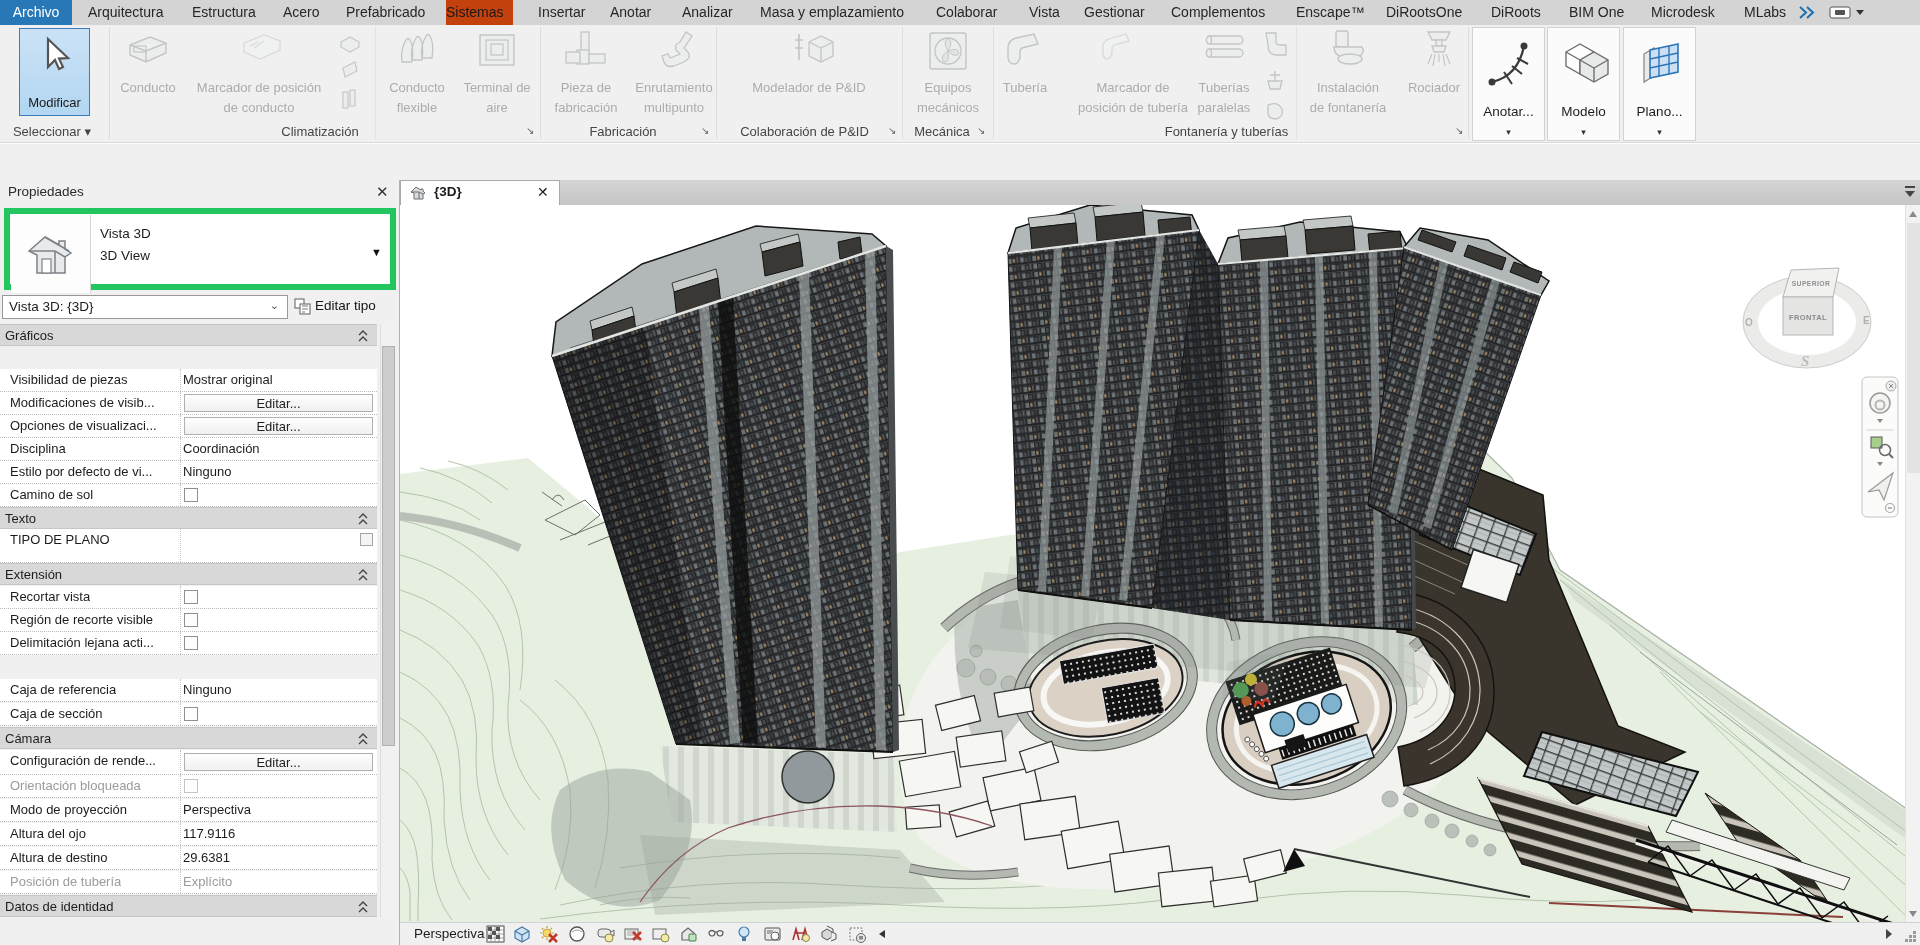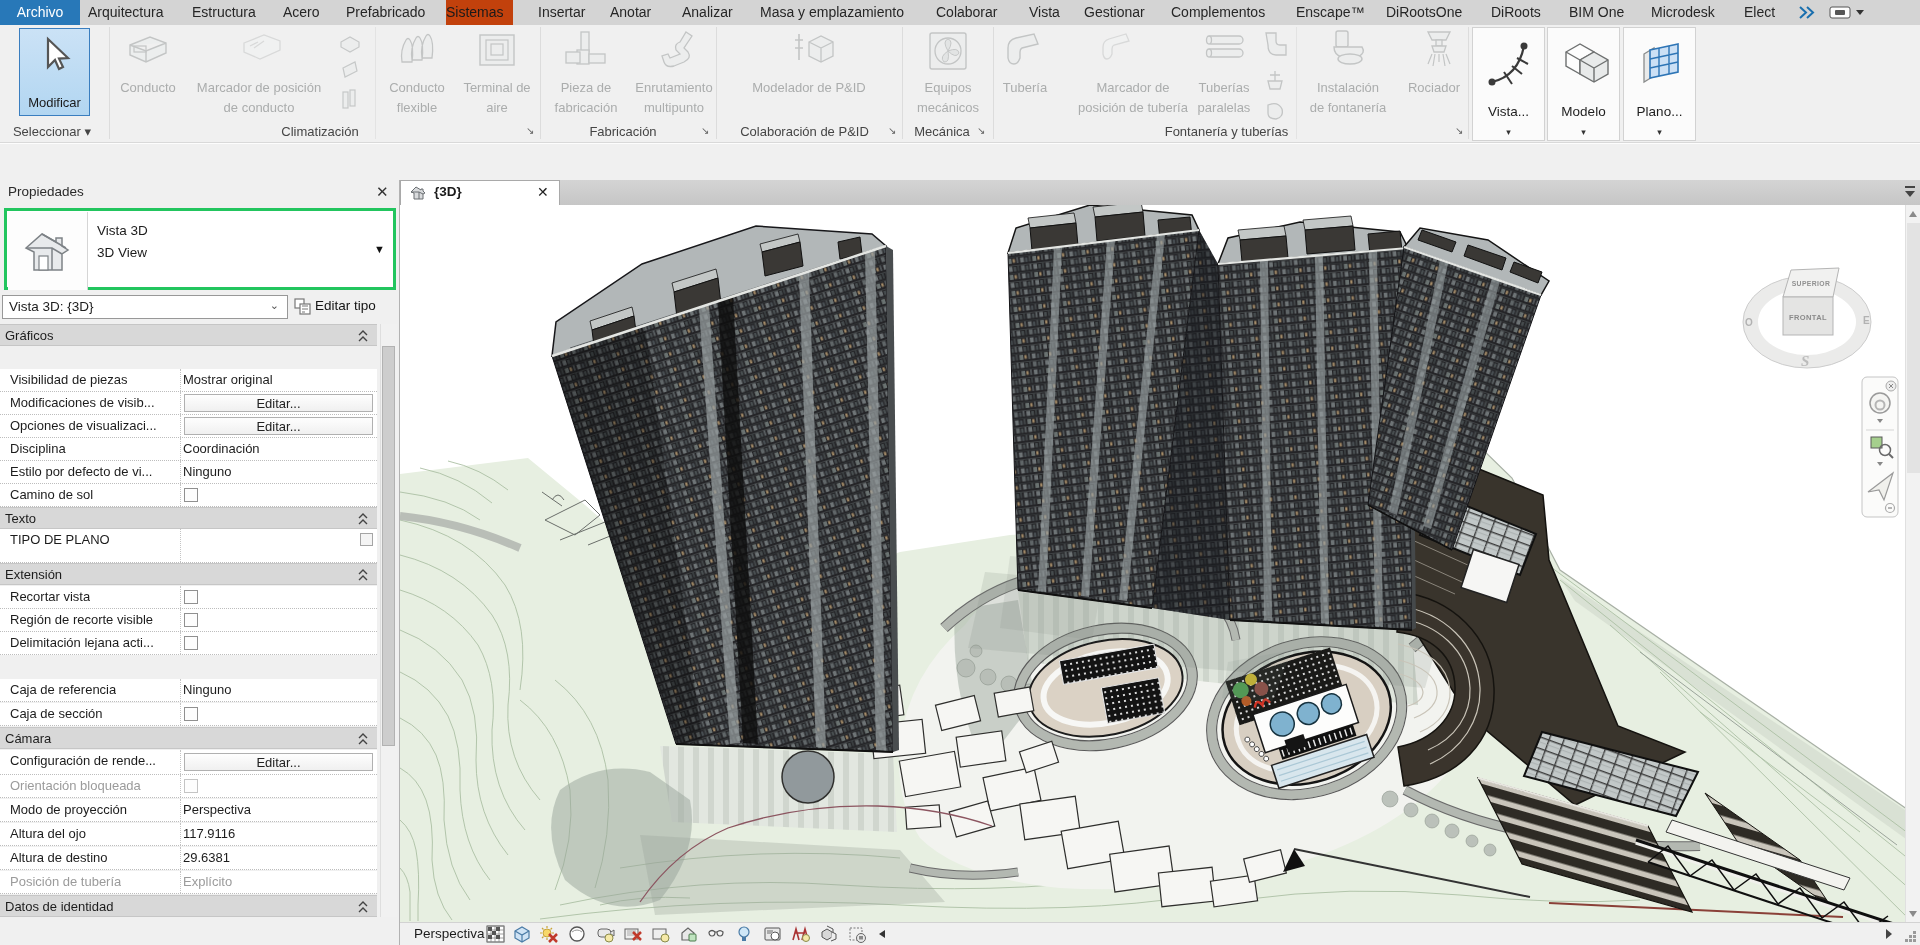--- a/index.html
+++ b/index.html
@@ -1,19 +1,19 @@
 <!DOCTYPE html>
 <html><head><meta charset="utf-8">
 <style>
 *{margin:0;padding:0;box-sizing:border-box}
 html,body{width:1920px;height:945px;overflow:hidden;font-family:"Liberation Sans",sans-serif;background:#fff}
 
 #menubar{position:absolute;left:0;top:0;width:1920px;height:25px;background:#d4d4d4}
 #menubar .mi{position:absolute;top:0;height:25px;line-height:25px;font-size:14px;color:#262626;white-space:nowrap}
-#mArchivo{position:absolute;left:0;top:0;width:80px;height:25px;background:#2878b8;color:#fff;font-size:14px;text-align:center;line-height:25px}
+#mArchivo{position:absolute;left:0;top:0;width:72px;height:25px;background:#2878b8;color:#fff;font-size:14px;text-align:center;line-height:25px}
 #mSistemas{position:absolute;left:446px;top:0;width:67px;height:25px;background:#c2410c;color:#1a1a1a;font-size:14px;text-align:left;line-height:25px}
 
 #ribbon{position:absolute;left:0;top:25px;width:1920px;height:118px;background:#f0f0f0;border-bottom:1px solid #d9d9d9}
 .rdiv{position:absolute;top:2px;height:112px;width:1px;background:#dcdcdc}
 .plabel{position:absolute;top:98px;height:18px;line-height:18px;font-size:13px;color:#454545;text-align:center;white-space:nowrap}
 .larr{position:absolute;top:100px;font-size:10px;color:#666}
 .ritem{position:absolute;top:53px;font-size:13px;color:#abadad;text-align:center;line-height:20px;white-space:nowrap}
 .ricon{position:absolute}
 #modBtn{position:absolute;left:19px;top:3px;width:71px;height:88px;background:linear-gradient(#cbe2f6,#b2d6f1);border:1px solid #3a7ebf}
 #modBtn span{position:absolute;left:0;right:0;bottom:5px;text-align:center;font-size:13px;color:#1a1a1a}
@@ -58,21 +58,21 @@
   <span class="mi" style="left:760px">Masa y emplazamiento</span>
   <span class="mi" style="left:936px">Colaborar</span>
   <span class="mi" style="left:1029px">Vista</span>
   <span class="mi" style="left:1084px">Gestionar</span>
   <span class="mi" style="left:1171px">Complementos</span>
   <span class="mi" style="left:1296px">Enscape™</span>
   <span class="mi" style="left:1386px">DiRootsOne</span>
   <span class="mi" style="left:1491px">DiRoots</span>
   <span class="mi" style="left:1569px">BIM One</span>
   <span class="mi" style="left:1651px">Microdesk</span>
-  <span class="mi" style="left:1744px">Elect</span>
+  <span class="mi" style="left:1744px">MLabs</span>
   <svg width="90" height="25" viewBox="0 0 90 25" style="position:absolute;left:1796px;top:0">
       <path d="M4,7 L10,12.5 L4,18 M11,7 L17,12.5 L11,18" fill="none" stroke="#1a6fae" stroke-width="2"></path>
       <rect x="34" y="7" width="20" height="11" rx="2" fill="#fdfdfd" stroke="#555"></rect>
       <rect x="39" y="10" width="10" height="5" rx="1" fill="#555"></rect>
       <path d="M60,10 L68,10 L64,15 Z" fill="#333"></path>
     </svg>
 </div>
 <div id="ribbon">
   <div class="rdiv" style="left:109px"></div>
   <div class="rdiv" style="left:375px;background:#e3e3e3"></div>
@@ -200,21 +200,21 @@
   </svg>
   <div class="ritem" style="left:1398px;width:72px">Rociador</div>
 
   <div class="bigbtn" style="left:1472px">
     <svg width="50" height="56" viewBox="0 0 50 56" style="margin-top:8px">
       <path d="M8,46 Q34,40 40,10" fill="none" stroke="#3a3a3a" stroke-width="2.2"></path>
       <circle cx="8" cy="46" r="3.5" fill="#3a3a3a"></circle>
         <circle cx="40" cy="10" r="3.5" fill="#3a3a3a"></circle>
       <path d="M20,36 L28,48 M28,30 L38,38 M33,22 L44,28" stroke="#3a3a3a" stroke-width="2"></path>
     </svg>
-    <div class="bl">Vista...</div><div class="ba">▾</div>
+    <div class="bl">Anotar...</div><div class="ba">▾</div>
   </div>
   <div class="bigbtn" style="left:1547px">
     <svg width="52" height="56" viewBox="0 0 52 56" style="margin-top:8px">
       <g stroke="#6e7070" stroke-width="1.4">
         <path d="M8,16 L22,8 L36,16 L36,30 L22,38 L8,30 Z" fill="#fdfdfd"></path>
         <path d="M8,16 L22,24 L36,16 M22,24 L22,38" fill="none"></path>
         <path d="M22,24 L36,16 L50,24 L50,38 L36,46 L22,38 Z" fill="#e8eaea"></path>
         <path d="M22,24 L36,32 L50,24 M36,32 L36,46" fill="none"></path>
       </g>
     </svg>
@@ -228,21 +228,21 @@
       </g>
       <path d="M16,23 L44,17 M16,32 L44,26 M25,12 L25,40 M35,10 L35,38" stroke="#2e75b6" stroke-width="1.4" fill="none"></path>
     </svg>
     <div class="bl">Plano...</div><div class="ba">▾</div>
   </div>
 </div>
 <div id="gap"></div>
 <div id="props">
   <div style="position:absolute;left:8px;top:4px;font-size:13.5px;color:#2a2a2a">Propiedades</div>
   <div class="hdrX">✕</div>
-  <div style="position:absolute;left:4px;top:28px;width:392px;height:82px;background:#fff;border:3px solid #22c55e">
+  <div style="position:absolute;left:4px;top:28px;width:392px;height:82px;background:#fff;border:6px solid #22c55e">
     <div style="position:absolute;left:1px;top:1px;width:80px;height:78px;border-right:1px solid #d5d5d5;background:#fdfdfd">
       <svg width="52" height="46" viewBox="0 0 52 46" style="margin:16px 0 0 14px">
         <path d="M4,20 L20,6 L34,14 L34,10 L40,10 L40,18 L46,22 L40,26 L40,42 L12,42 L12,24 Z" fill="#e8eaec" stroke="#7d8286" stroke-width="1.5"></path>
         <path d="M4,20 L30,20 L40,26 M30,20 L30,42 M20,6 L44,20" fill="none" stroke="#7d8286" stroke-width="1.5"></path>
         <rect x="17" y="28" width="9" height="14" fill="#fff" stroke="#7d8286" stroke-width="1.2"></rect>
       </svg>
     </div>
     <div style="position:absolute;left:90px;top:12px;font-size:13.5px">Vista 3D</div>
     <div style="position:absolute;left:90px;top:34px;font-size:13.5px">3D View</div>
     <div style="position:absolute;right:8px;top:32px;font-size:11px;color:#111">▼</div>

